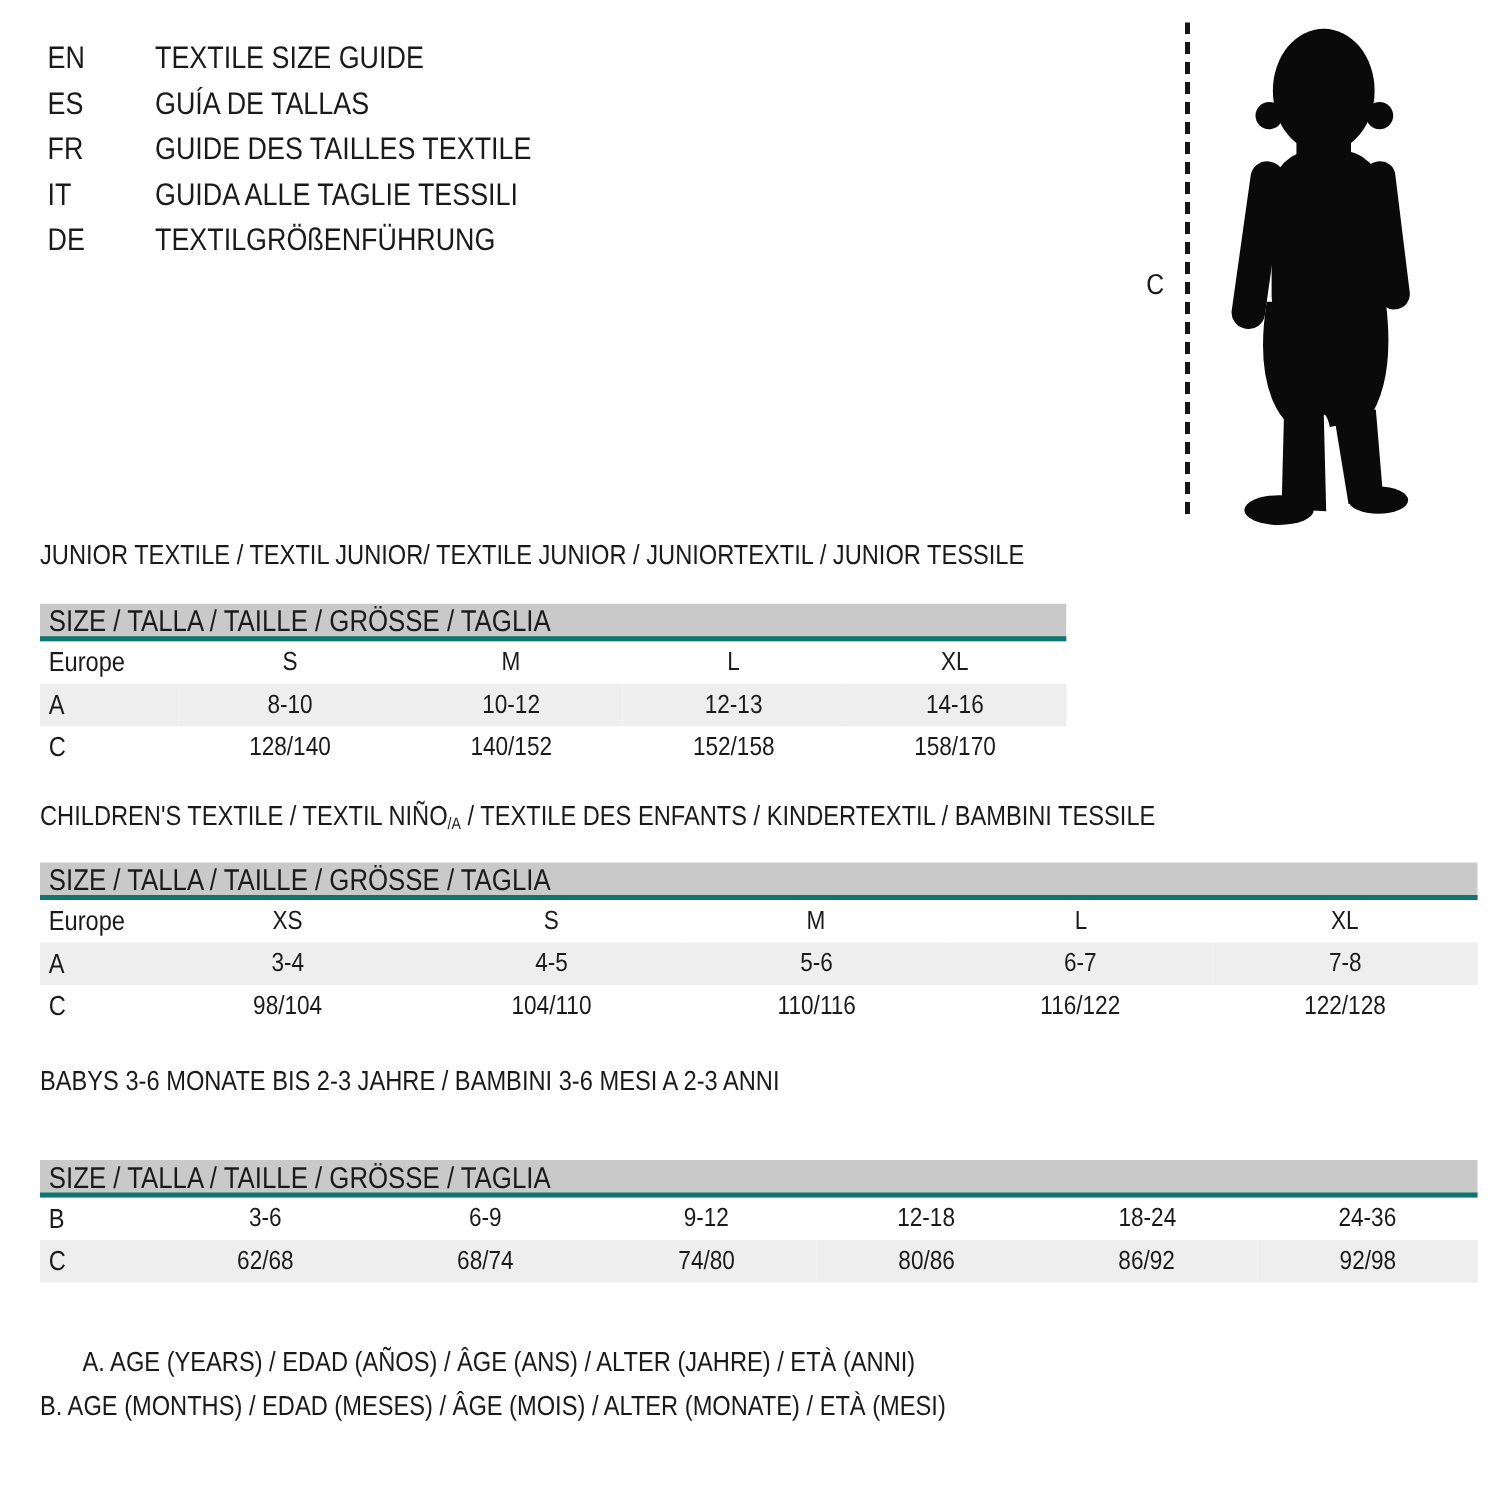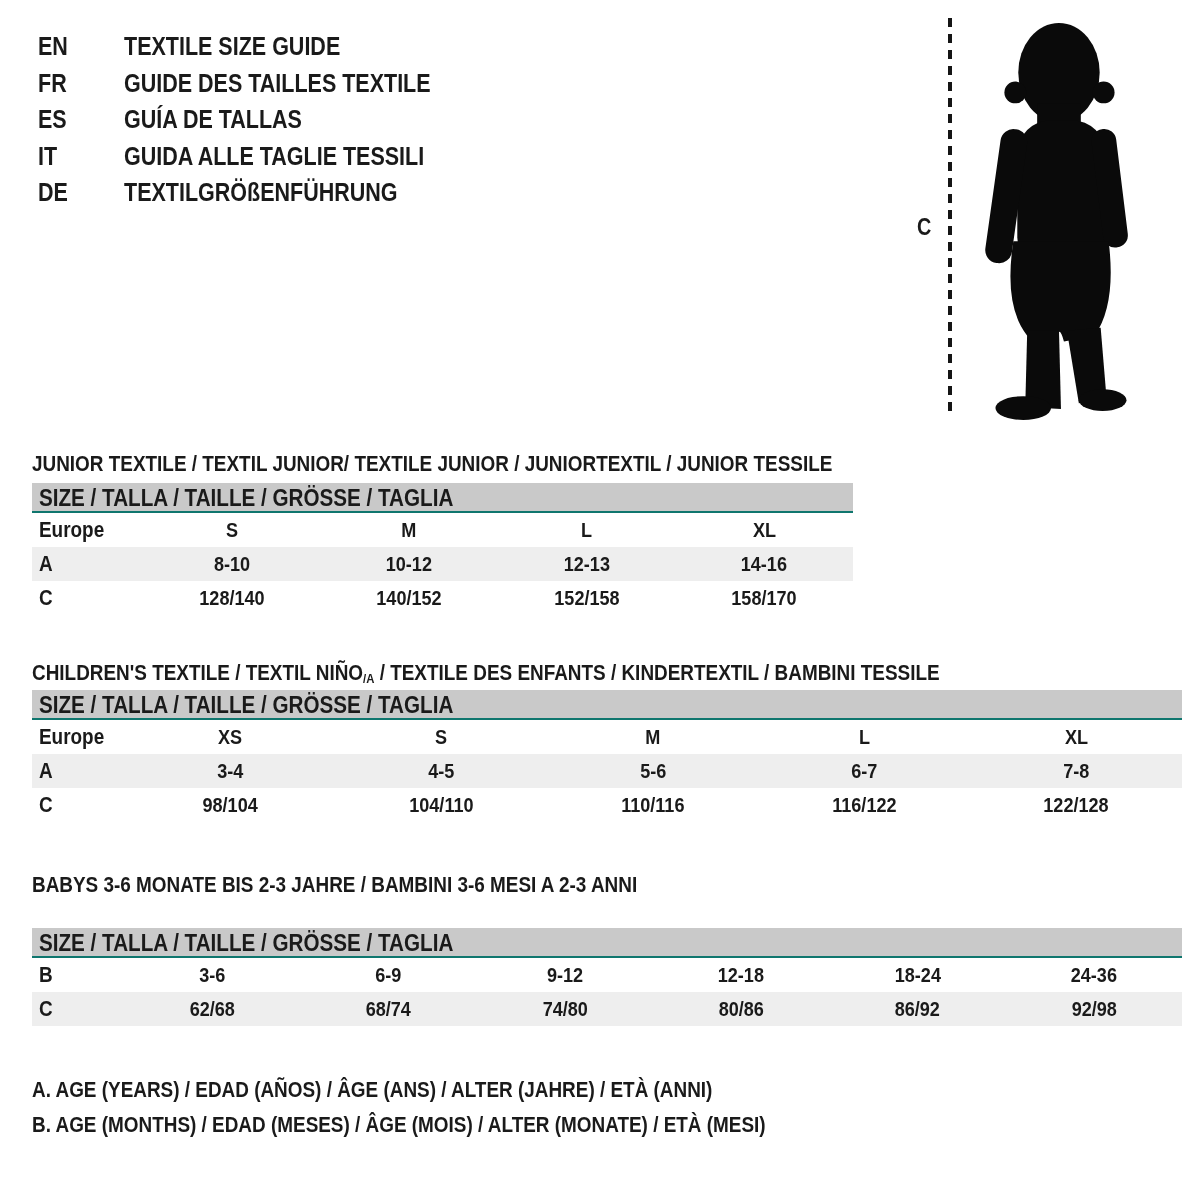--- a/index.html
+++ b/index.html
@@ -1,82 +1,82 @@
 <!DOCTYPE html>
 <html><head>
 <meta charset="utf-8">
 <style>
   * { margin:0; padding:0; box-sizing:border-box; }
   html,body { background:#ffffff; }
   .page {
     position:relative; width:1200px; height:1200px;
     background:#ffffff; overflow:hidden;
     font-family:"Liberation Sans", sans-serif;
-    font-weight:bold; color:#1a1a1a;border-radius:25px;
+    font-weight:normal; color:#1a1a1a;border-radius:25px;
   }
   .cond { display:inline-block; transform:scaleX(0.86); transform-origin:50% 50%; white-space:nowrap; }
   .ol   { transform-origin:0 50%; }
 
   
   .langs { position:absolute; left:38px; top:28px; }
   .lang-row { height:36.5px; line-height:36.5px; font-size:25px; }
   .lang-code { display:inline-block; width:79px; vertical-align:top; }
   .lang-label { display:inline-block; vertical-align:top; }
 
   
   .figure { position:absolute; left:915px; top:18px; width:240px; height:402px; }
   .dash-line { position:absolute; left:33px; top:0; width:4px; height:398px;
     background:repeating-linear-gradient(to bottom, #151515 0 9px, transparent 9px 16px); }
   .c-label { position:absolute; left:2px; top:196px; font-size:23px; }
   .figure svg { position:absolute; left:52px; top:0; }
 
   
-  .sec-title { position:absolute; left:32px; font-size:22px; line-height:24px;margin-top:20px; }
+  .sec-title { position:absolute; left:32px; font-size:22px; line-height:24px; }
   .title-junior { top:432px; }
   .title-children { top:641px; }
   .title-babies { top:848px; line-height:34px; }
   .sub { font-size:0.6em; vertical-align:-0.22em; }
 
   
   .tbl { position:absolute; left:32px; }
   .tbl-junior  { top:483px; width:821px; }
   .tbl-children{ top:690px; width:1150px; }
   .tbl-babies  { top:928px; width:1150px; }
   .tbl-head {
     height:30px; line-height:30px; background:#c9c9c9;
-    border-bottom:2px solid #0f766e; padding-left:7px; font-size:24px;
+    border-bottom:4px solid #0f766e; padding-left:7px; font-size:24px;
   }
   .tbl table { width:100%; border-collapse:collapse; table-layout:fixed; }
   .tbl td { height:34px; text-align:center; vertical-align:middle; font-size:21px; }
   .tbl td.lbl { text-align:left; padding-left:7px; font-size:22px; }
   tr.shaded td { background:#eeeeee; }
   .col-lbl-j { width:13.5%; }
   .col-lbl   { width:8%; }
 
   
-  .footnotes { position:absolute; left:32px; top:1072px; }
+  .footnotes { position:absolute; left:32px; top:1072px;text-align:center; }
   .footnote { height:35px; line-height:35px; font-size:22px; }
 </style>
 </head>
 <body>
 
 <div class="page">
 
   <div class="langs">
     <div class="lang-row">
       <span class="lang-code"><span class="cond ol">EN</span></span>
       <span class="lang-label"><span class="cond ol">TEXTILE SIZE GUIDE</span></span>
     </div>
     <div class="lang-row">
+      <span class="lang-code"><span class="cond ol">ES</span></span>
+      <span class="lang-label"><span class="cond ol">GUÍA DE TALLAS</span></span>
+    </div>
+    <div class="lang-row">
       <span class="lang-code"><span class="cond ol">FR</span></span>
       <span class="lang-label"><span class="cond ol">GUIDE DES TAILLES TEXTILE</span></span>
-    </div>
-    <div class="lang-row">
-      <span class="lang-code"><span class="cond ol">ES</span></span>
-      <span class="lang-label"><span class="cond ol">GUÍA DE TALLAS</span></span>
     </div>
     <div class="lang-row">
       <span class="lang-code"><span class="cond ol">IT</span></span>
       <span class="lang-label"><span class="cond ol">GUIDA ALLE TAGLIE TESSILI</span></span>
     </div>
     <div class="lang-row">
       <span class="lang-code"><span class="cond ol">DE</span></span>
       <span class="lang-label"><span class="cond ol">TEXTILGRÖßENFÜHRUNG</span></span>
     </div>
   </div>

